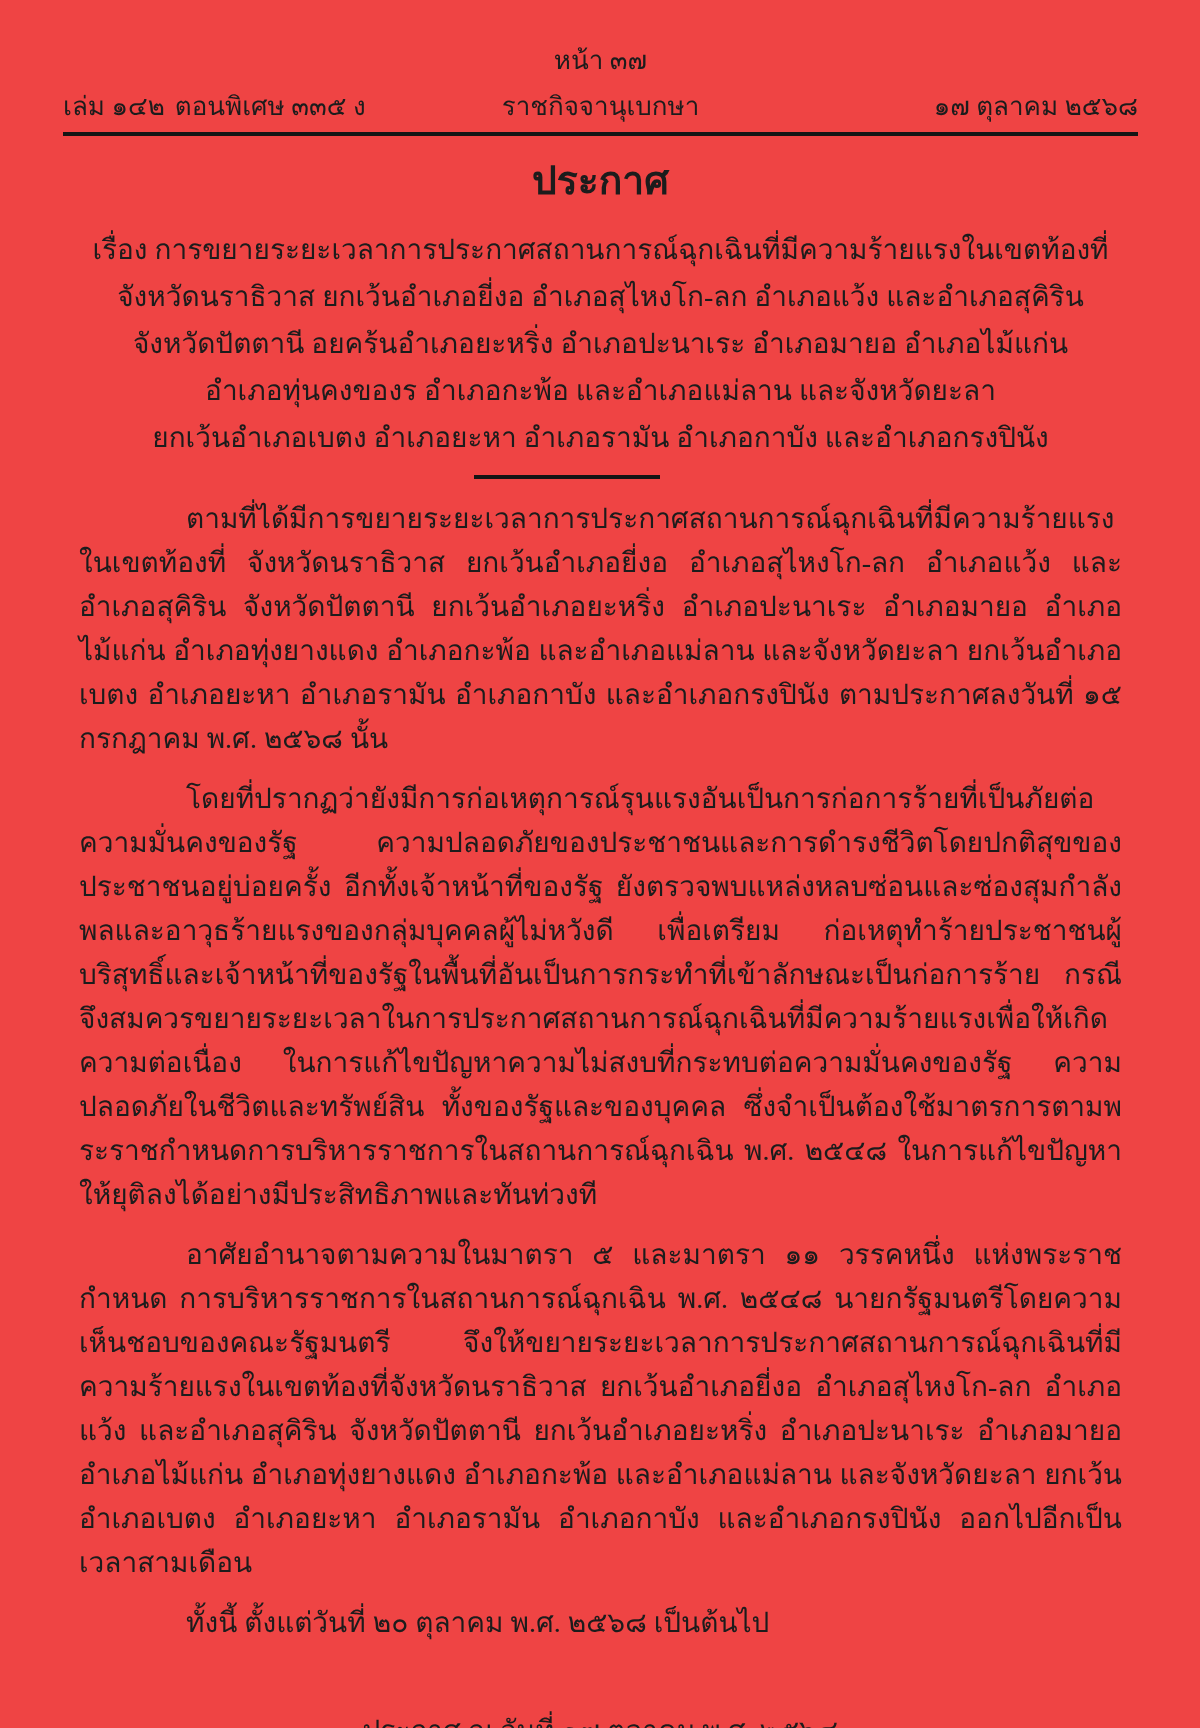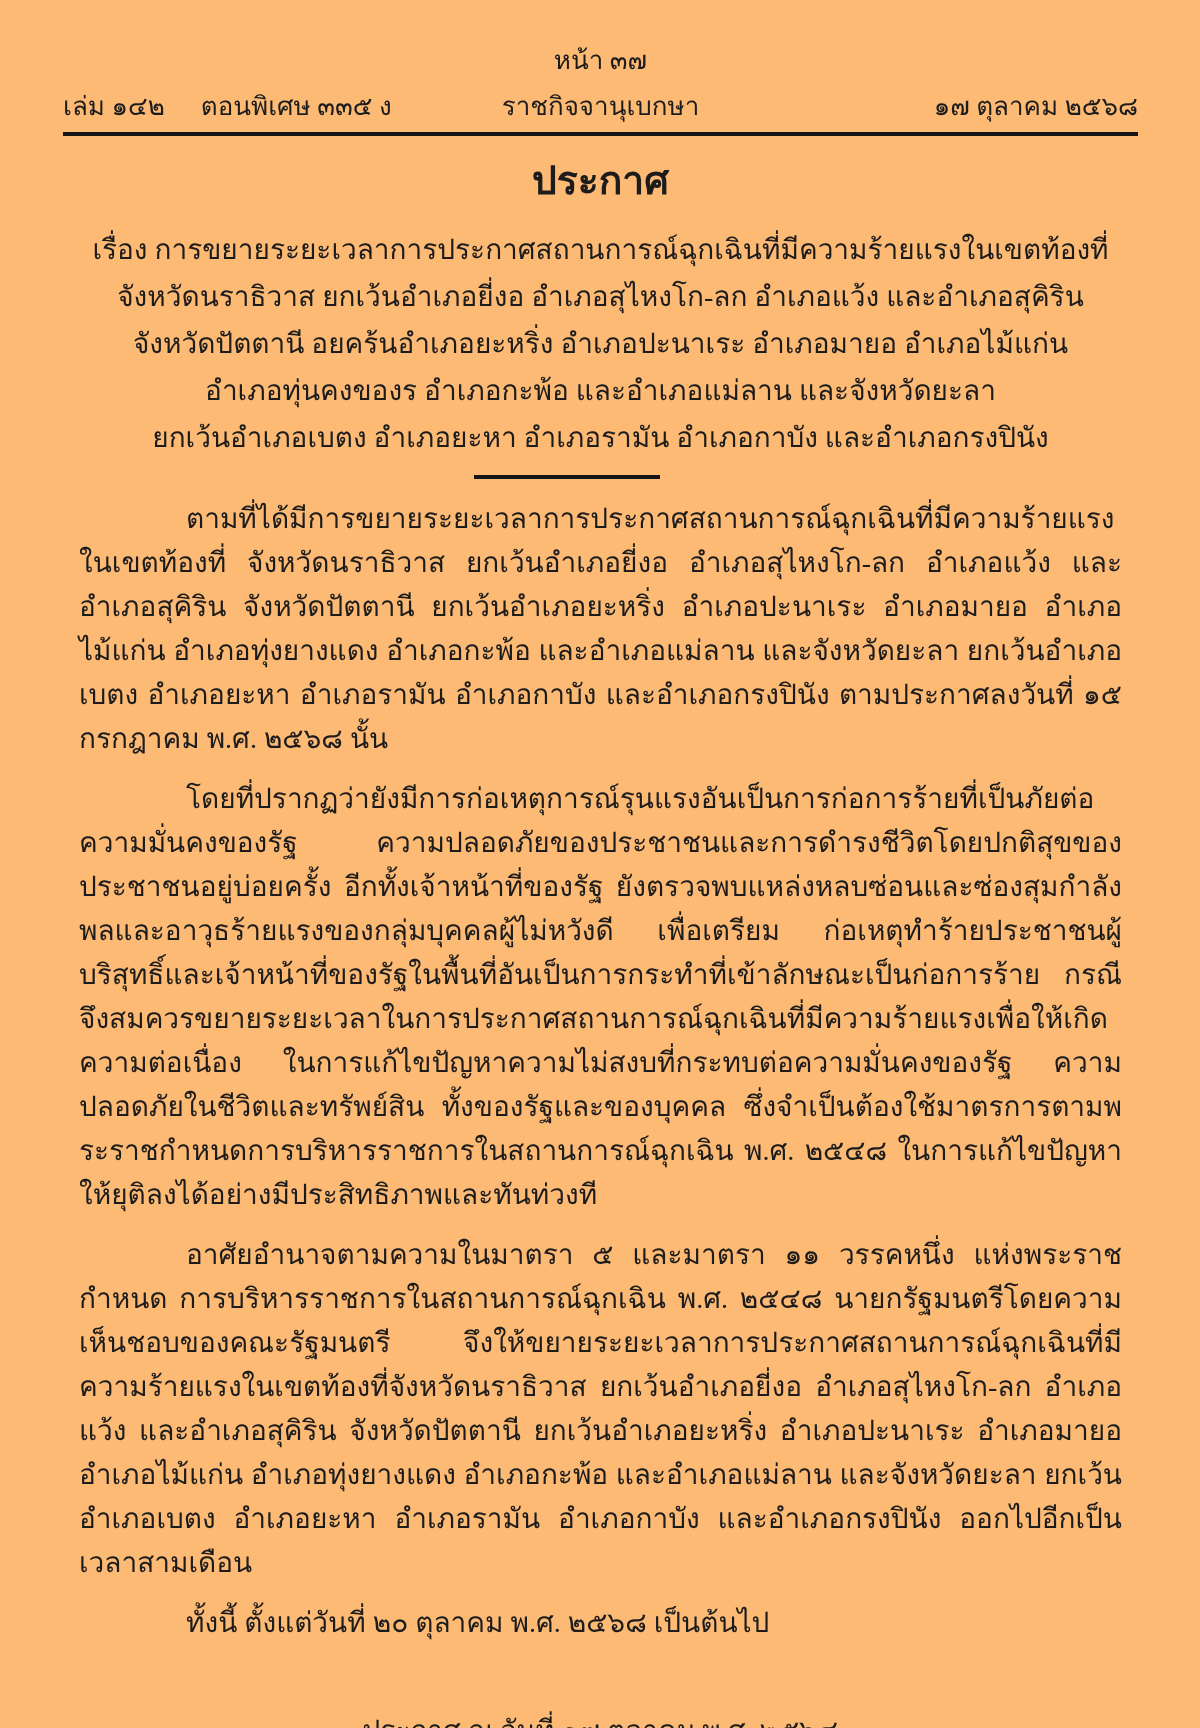--- a/index.html
+++ b/index.html
@@ -5,41 +5,41 @@
   html, body {
     margin: 0;
     padding: 0;
     background: #ffffff;
   }
   .page {
     position: relative;
     width: 1200px;
     height: 1728px;
     margin: 0 auto;
-    background: #fdba74;
+    background: #ef4444;
     color: #1c1c1c;
     font-family: "Liberation Serif", "DejaVu Serif", serif;
     box-sizing: border-box;
     padding: 44px 62px 0 63px;
     overflow: hidden;
   }
   .page-label {
     text-align: center;
     font-size: 26px;
     line-height: 34px;
   }
   .masthead {
     display: flex;
     align-items: baseline;
     margin-top: 12px;
     font-size: 26px;
     line-height: 34px;
   }
   .masthead-left  { flex: 1; text-align: left; white-space: nowrap; }
-  .masthead-left .issue { margin-left: 36px; font-family: Liberation Serif, serif; }
+  .masthead-left .issue { margin-left: 10px; font-family: Liberation Serif, serif; }
   .masthead-center{ flex: 0 0 auto; text-align: right; white-space: nowrap; }
   .masthead-right { flex: 1; text-align: right; white-space: nowrap; }
   .head-rule {
     margin-top: 8px;
     height: 4px;
     background: #151515;
   }
   .doc-title {
     margin: 20px 0 0 0;
     text-align: center;

